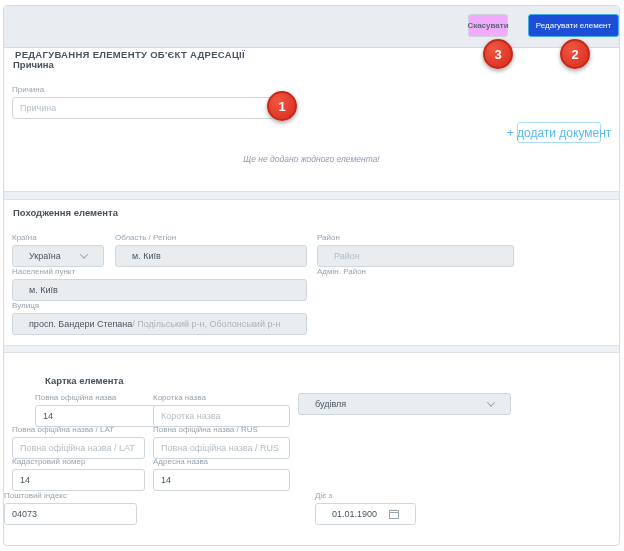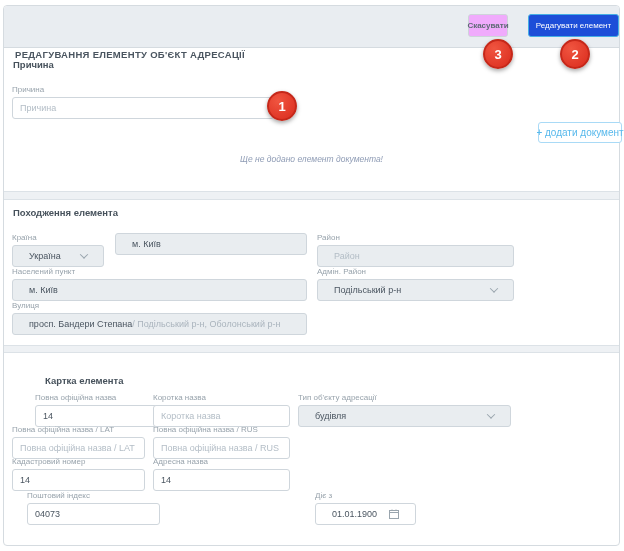--- a/index.html
+++ b/index.html
@@ -41,23 +41,23 @@
   input.ctrl::placeholder { color:#b3bdc6; opacity:1; }
   .disabled { background:#e9edf0; }
   .ph { color:#b3bdc6; }
   .sec { color:#aab4bd; }
   .chev { margin-left:auto; width:6px; height:6px; flex:0 0 6px;
           border-right:1px solid #9aa5ae; border-bottom:1px solid #9aa5ae;
           transform:rotate(45deg) translate(-1px,-1px); }
   .cal { margin-left:auto; flex:0 0 10px; display:flex; }
 
   
-  .btn-adddoc { position:absolute; left:534px; top:116px; width:84px; height:21px;
+  .btn-adddoc { position:absolute; left:513px; top:116px; width:84px; height:21px;
                 background:#fff; border:1px solid #a9daf6; border-radius:3px; color:#58b9ec;
-                font-size:10px; display:flex; align-items:center; justify-content:center; cursor:pointer; white-space:nowrap; }
+                font-size:12px; display:flex; align-items:center; justify-content:center; cursor:pointer; white-space:nowrap; }
   .empty-msg { position:absolute; left:0; top:148px; width:100%; text-align:center;
                font-size:8.5px; font-style:italic; color:#8f9cb5; }
 </style>
 </head>
 <body>
 
 <div class="page">
   <div class="panel">
 
     <div class="hdr">
@@ -68,57 +68,54 @@
     <div class="badge" style="left:479px; top:33px;">3</div>
     <div class="badge" style="left:556px; top:33px;">2</div>
 
     <div class="sect-h" style="top:53px;">Причина</div>
     <div class="fg" style="left:8px; top:79px; width:262px;">
       <div class="lbl">Причина</div>
       <input class="ctrl" type="text" placeholder="Причина" style="">
     </div>
     <div class="badge" style="left:263px; top:85px;">1</div>
     <div class="btn-adddoc">+ додати документ</div>
-    <div class="empty-msg">Ще не додано елемент документа!</div>
+    <div class="empty-msg">Ще не додано жодного елемента!</div>
 
     <div class="gap" style="top:185px; height:9px;"></div>
 
     <div class="sect-h" style="top:201px;">Походження елемента</div>
 
     <div class="fg" style="left:8px; top:227px; width:92px;">
       <div class="lbl">Країна</div>
       <div class="ctrl disabled">
         <span>Україна</span>
         <span class="chev"></span>
       </div>
     </div>
     <div class="fg" style="left:111px; top:227px; width:192px;">
+      <div class="lbl">Область / Регіон</div>
       <div class="ctrl disabled">
         <span>м. Київ</span>
       </div>
     </div>
     <div class="fg" style="left:313px; top:227px; width:197px;">
       <div class="lbl">Район</div>
       <div class="ctrl disabled">
         <span class="ph">Район</span>
       </div>
     </div>
 
     <div class="fg" style="left:8px; top:261px; width:295px;">
       <div class="lbl">Населений пункт</div>
       <div class="ctrl disabled">
         <span>м. Київ</span>
       </div>
     </div>
     <div class="fg" style="left:313px; top:261px; width:197px;">
       <div class="lbl">Адмін. Район</div>
-      <div class="ctrl disabled">
-        <span>Подільський р-н</span>
-        <span class="chev"></span>
-      </div>
     </div>
 
     <div class="fg" style="left:8px; top:295px; width:295px;">
       <div class="lbl">Вулиця</div>
       <div class="ctrl disabled">
         <span>просп. Бандери Степана</span>
           <span class="sec"> / Подільський р-н, Оболонський р-н</span>
       </div>
     </div>
 
@@ -128,21 +125,20 @@
 
     <div class="fg" style="left:8px; top:387px; width:133px;margin-left:23px;">
       <div class="lbl">Повна офіційна назва</div>
       <input class="ctrl" type="text" value="14" style="">
     </div>
     <div class="fg" style="left:149px; top:387px; width:137px;">
       <div class="lbl">Коротка назва</div>
       <input class="ctrl" type="text" placeholder="Коротка назва" style="">
     </div>
     <div class="fg" style="left:294px; top:387px; width:213px;">
-      <div class="lbl">Тип об'єкту адресації</div>
       <div class="ctrl disabled">
         <span>будівля</span>
         <span class="chev"></span>
       </div>
     </div>
 
     <div class="fg" style="left:8px; top:419px; width:133px;">
       <div class="lbl">Повна офіційна назва / LAT</div>
       <input class="ctrl" type="text" placeholder="Повна офіційна назва / LAT" style="">
     </div>
@@ -153,21 +149,21 @@
 
     <div class="fg" style="left:8px; top:451px; width:133px;">
       <div class="lbl">Кадастровий номер</div>
       <input class="ctrl" type="text" value="14" style="">
     </div>
     <div class="fg" style="left:149px; top:451px; width:137px;">
       <div class="lbl">Адресна назва</div>
       <input class="ctrl" type="text" value="14" style="">
     </div>
 
-    <div class="fg" style="left:23px; top:485px; width:133px;">
+    <div class="fg" style="left:0; top:485px; width:133px;">
       <div class="lbl">Поштовий індекс</div>
       <input class="ctrl" type="text" value="04073" style="">
     </div>
     <div class="fg" style="left:311px; top:485px; width:101px;">
       <div class="lbl">Діє з</div>
       <div class="ctrl">
         <span>01.01.1900</span>
         <span class="cal">
           <svg width="10" height="10" viewBox="0 0 10 10">
             <rect x="0.5" y="1.5" width="9" height="8" fill="none" stroke="#9aa5ae"></rect>

